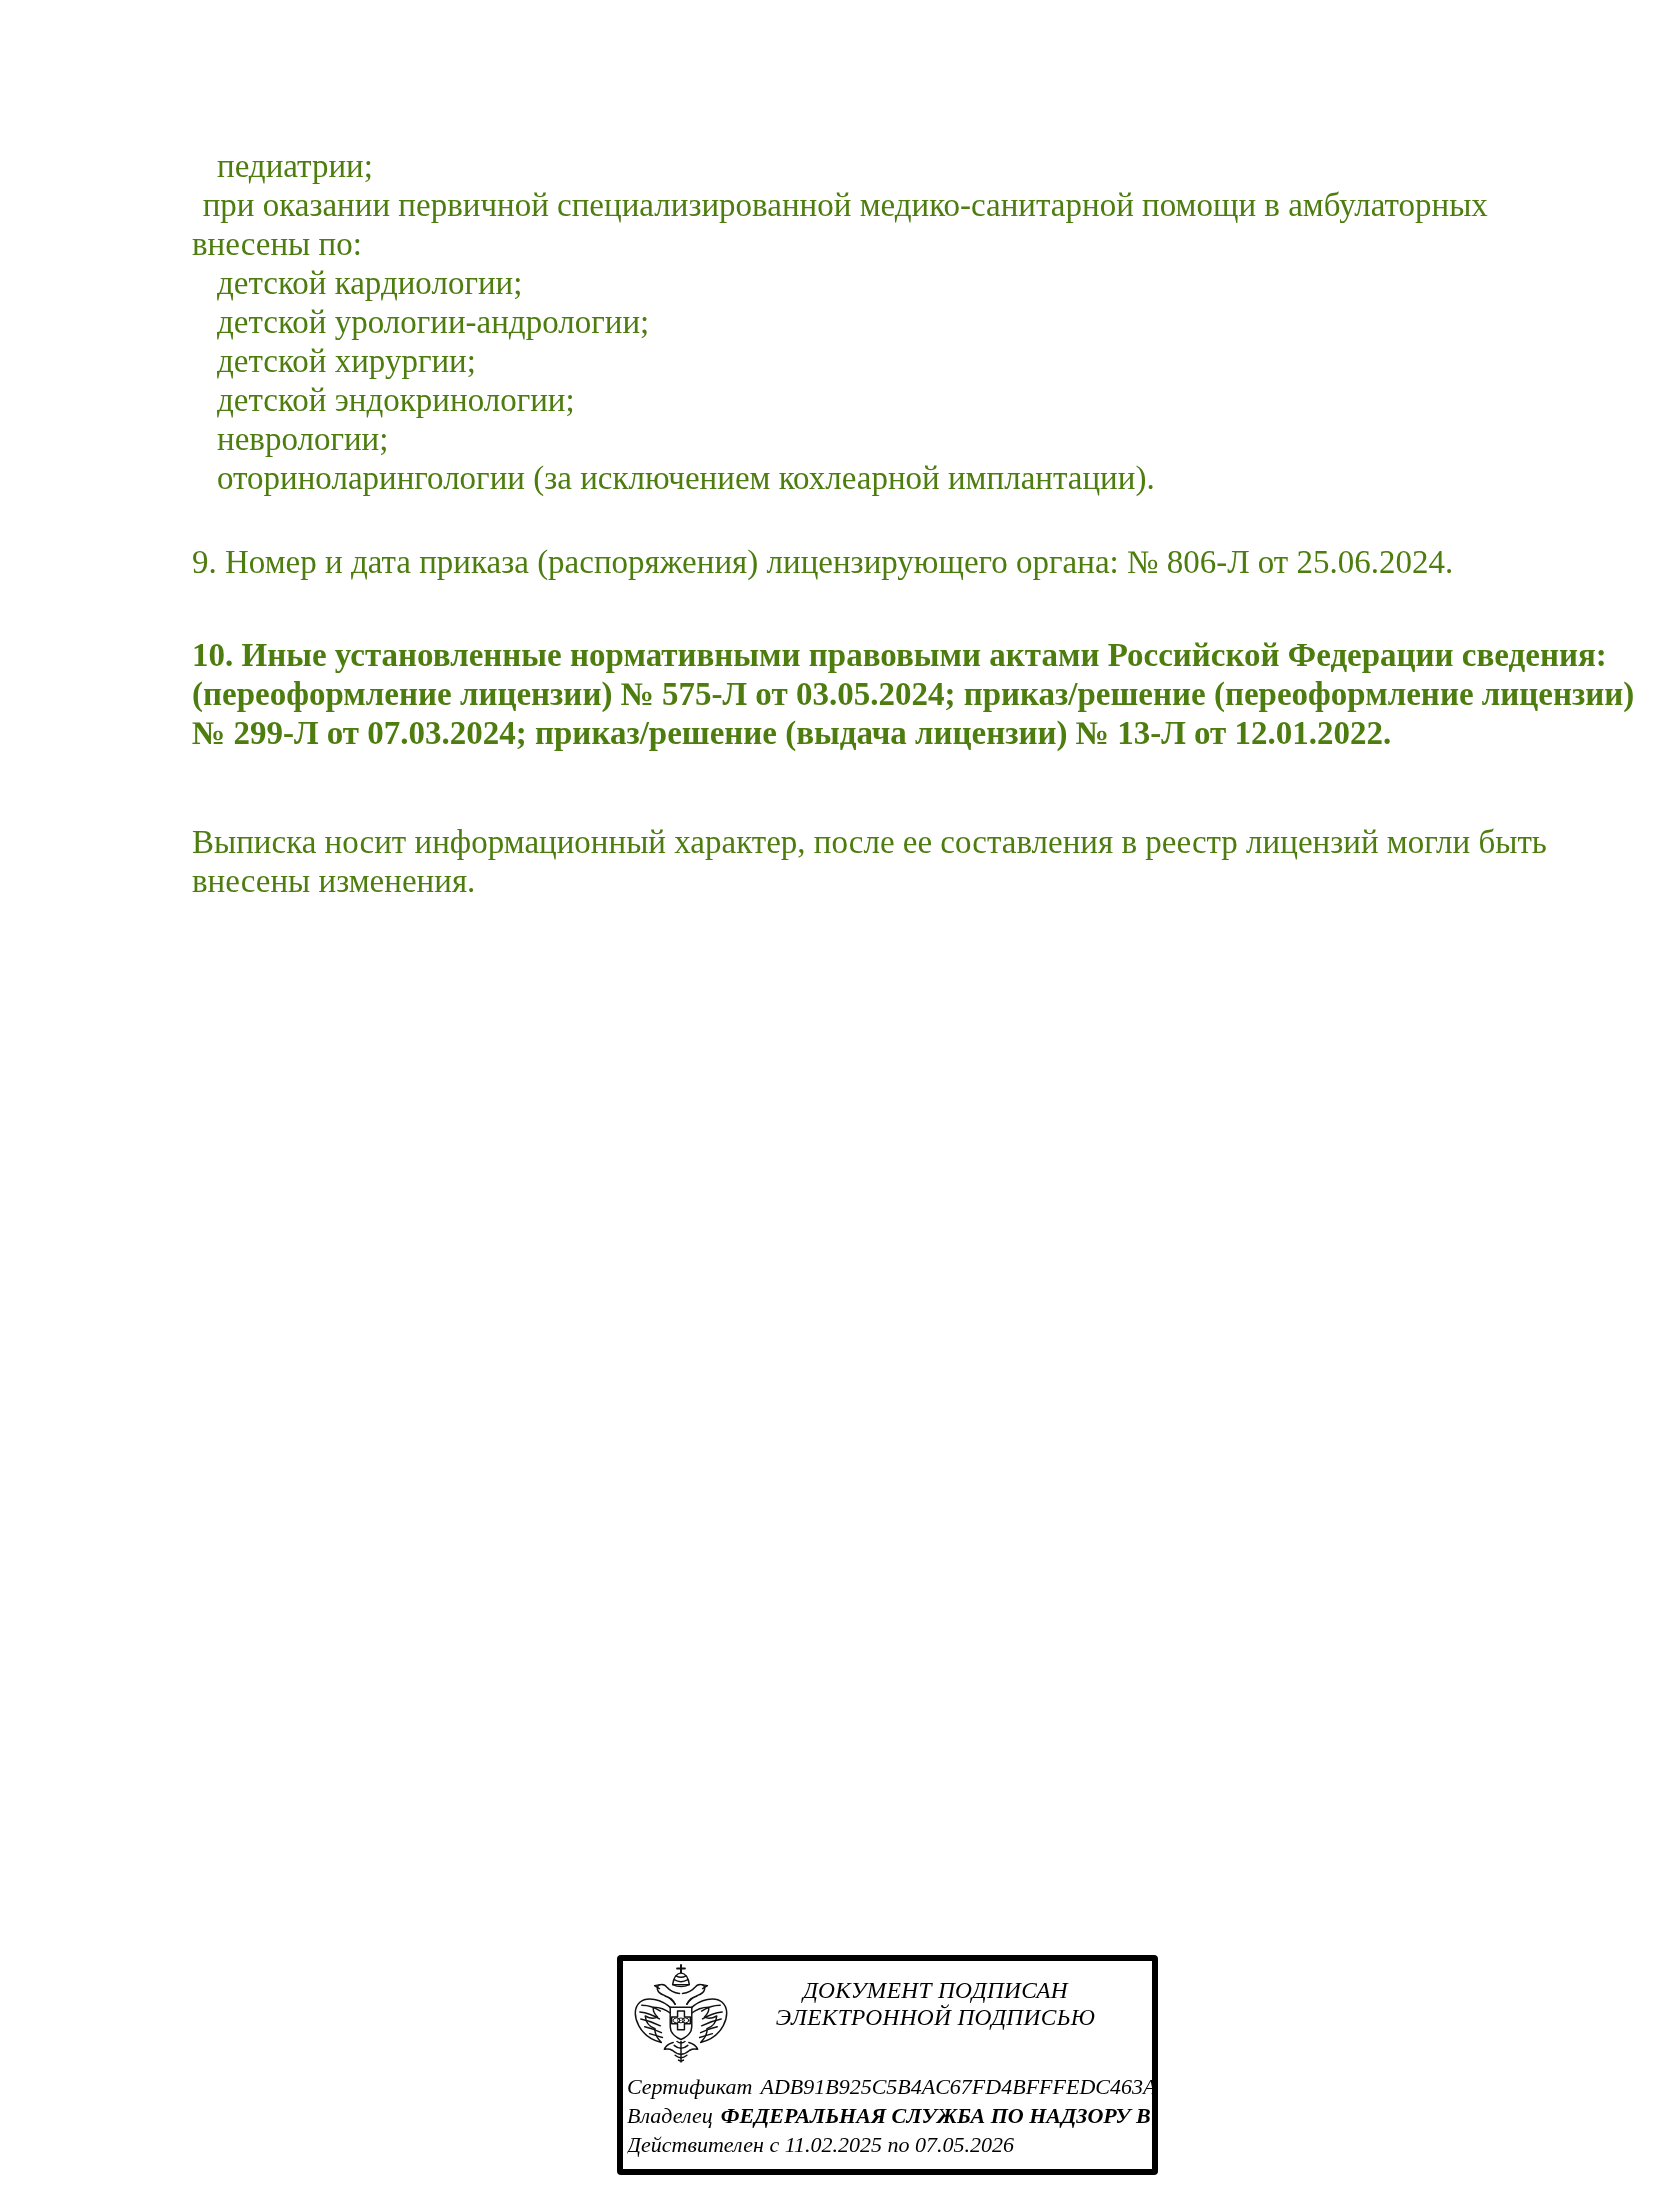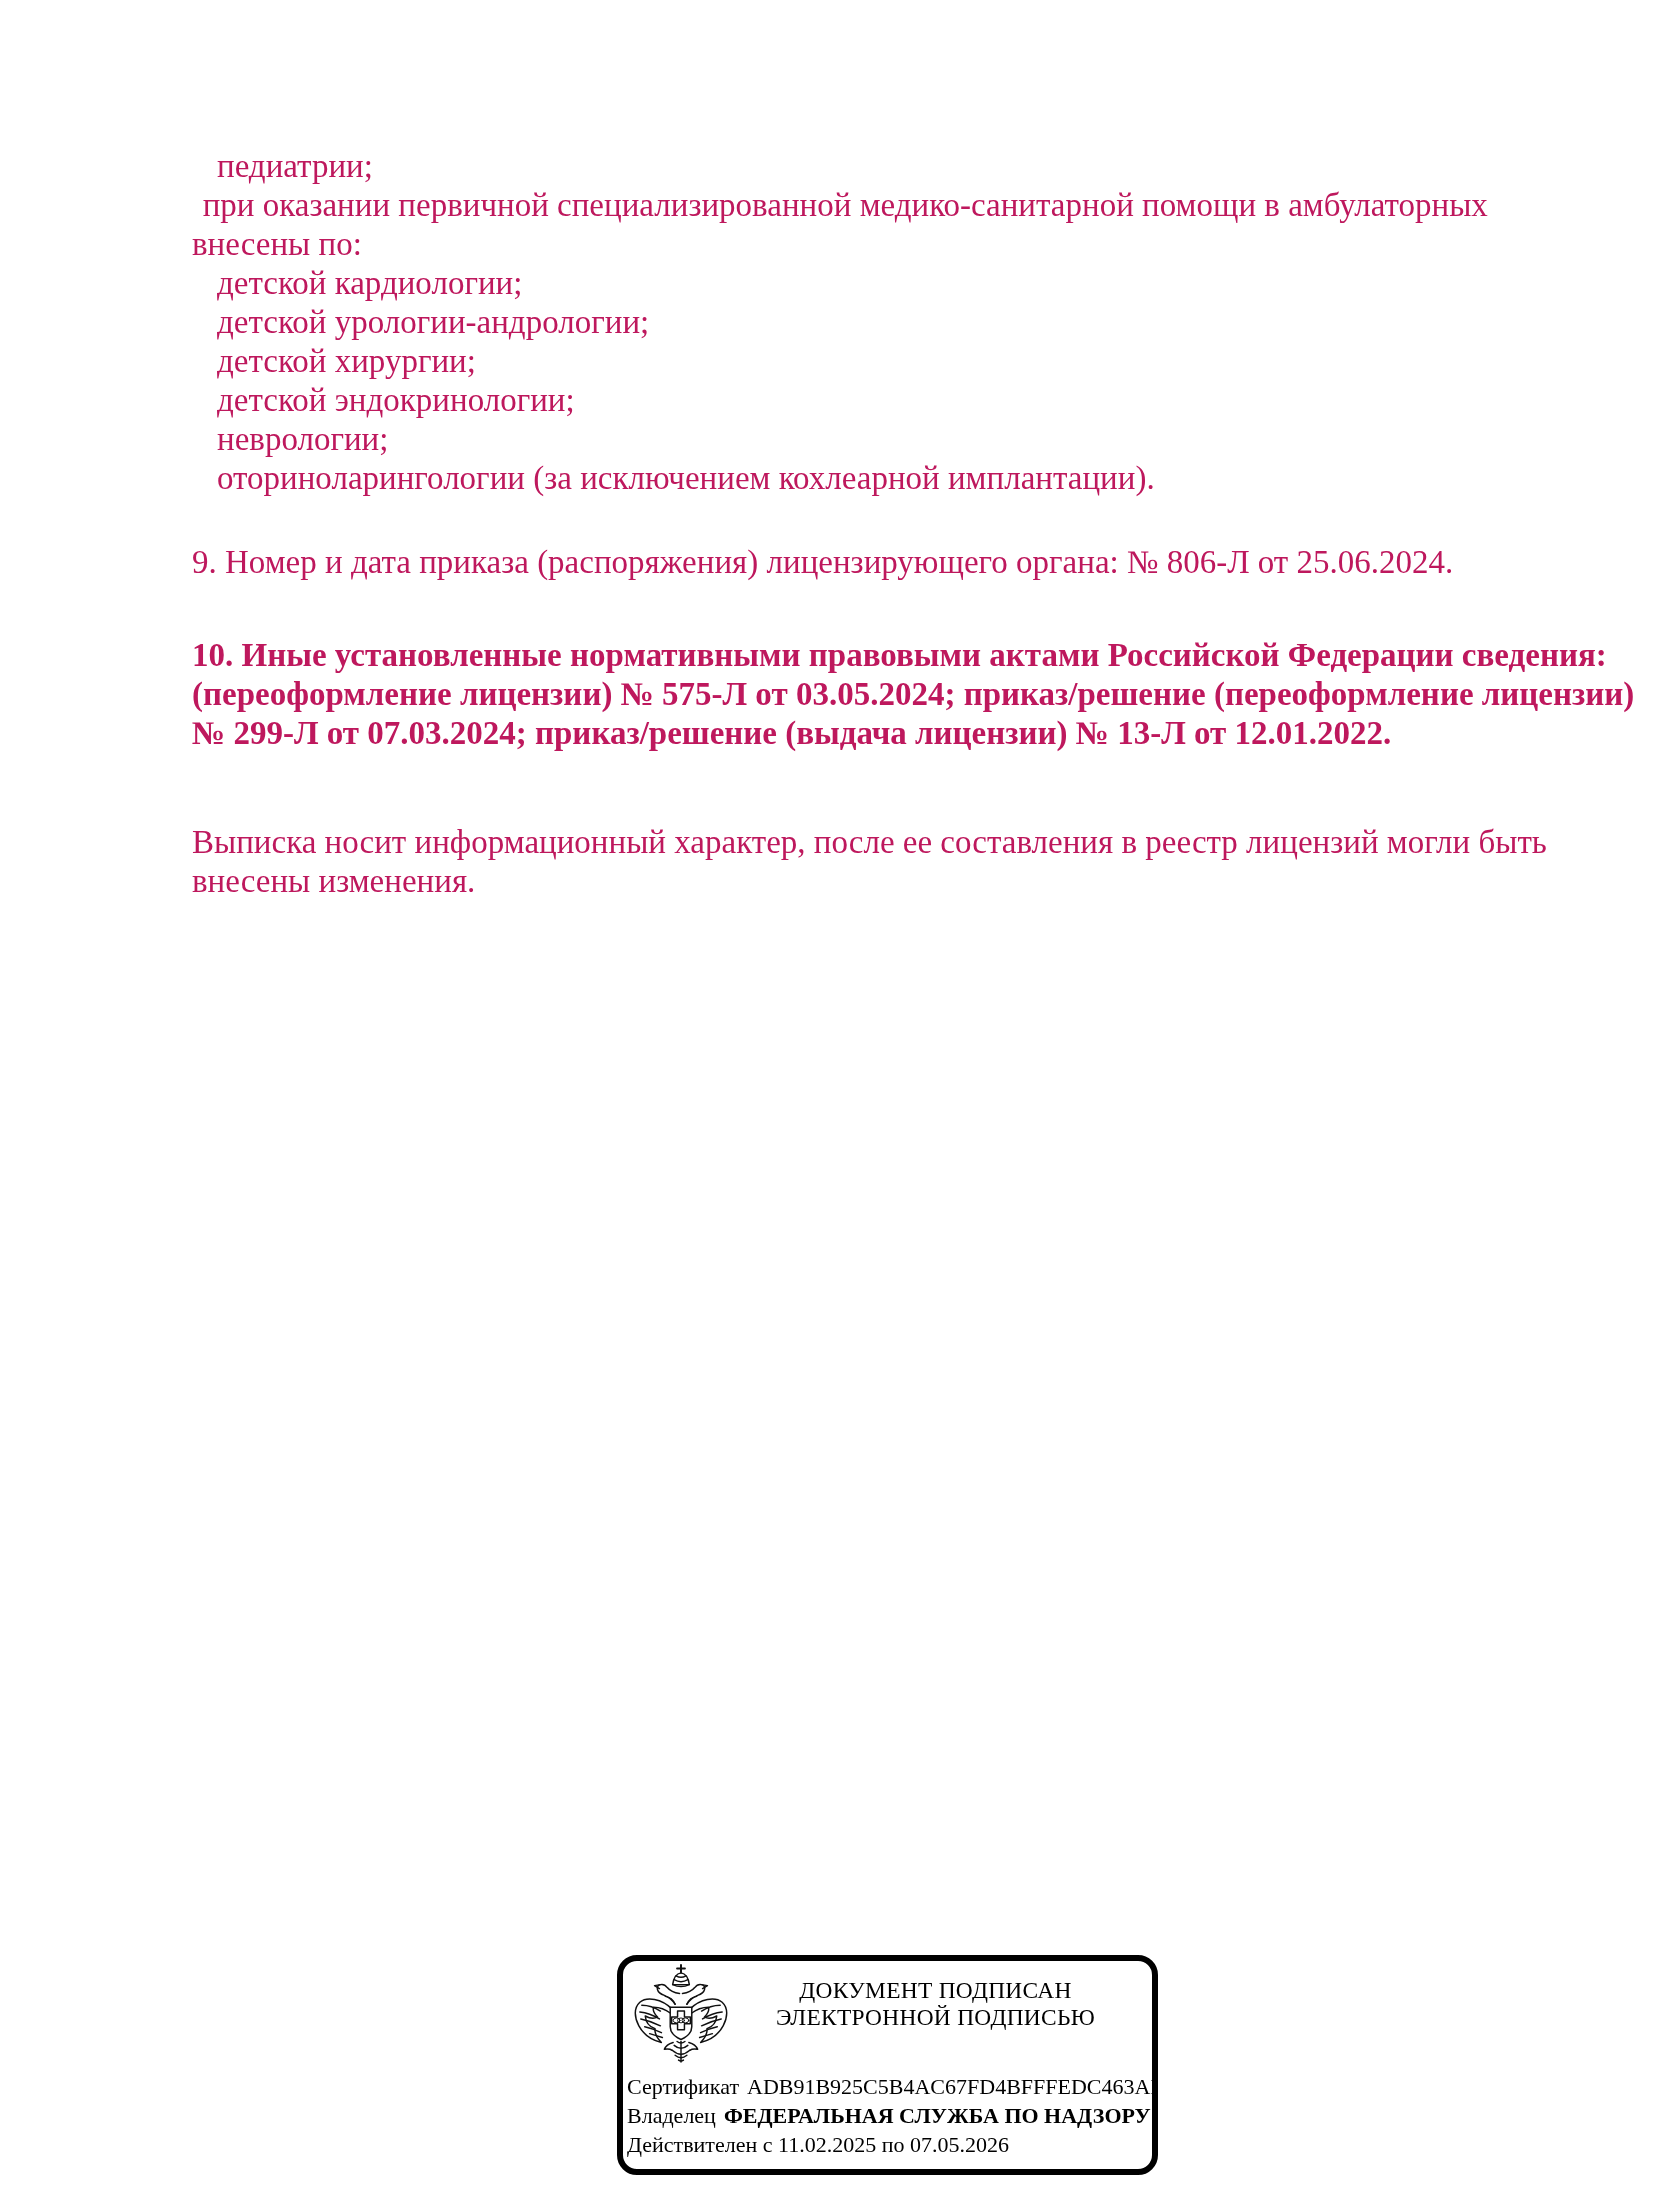--- a/index.html
+++ b/index.html
@@ -14,42 +14,43 @@
     font-family: "Liberation Serif", "DejaVu Serif", serif;
     overflow: hidden;
   }
 
   
   .para {
     position: absolute;
     left: 192px;
     font-size: 33px;
     line-height: 39px;
-    color: #be185d;
+    color: #4d7c0f;
   }
   .line { white-space: nowrap; }
   .ind-a { padding-left: 25px; }  
   .ind-b { padding-left: 10.7px; }  
 
   .p-continuation { top: 147px; }
   .p-item9        { top: 543px; }
   .p-item10       { top: 636px; font-weight: bold; }
   .p-note         { top: 823px; }
 
   
   .stamp {
     position: absolute;
     left: 617px;
     top: 1955px;
     width: 541px;
     height: 220px;
     box-sizing: border-box;
     border: 6px solid #000000;
-    border-radius: 20px;
+    border-radius: 4px;
     background: #ffffff;
+    font-style: italic;
   }
   .stamp-emblem {
     position: absolute;
     left: 9.4px;
     top: 3.3px;
     width: 98px;
     height: 103px;
   }
   .stamp-emblem svg { width: 100%; height: 100%; display: block; }
   .stamp-title {

